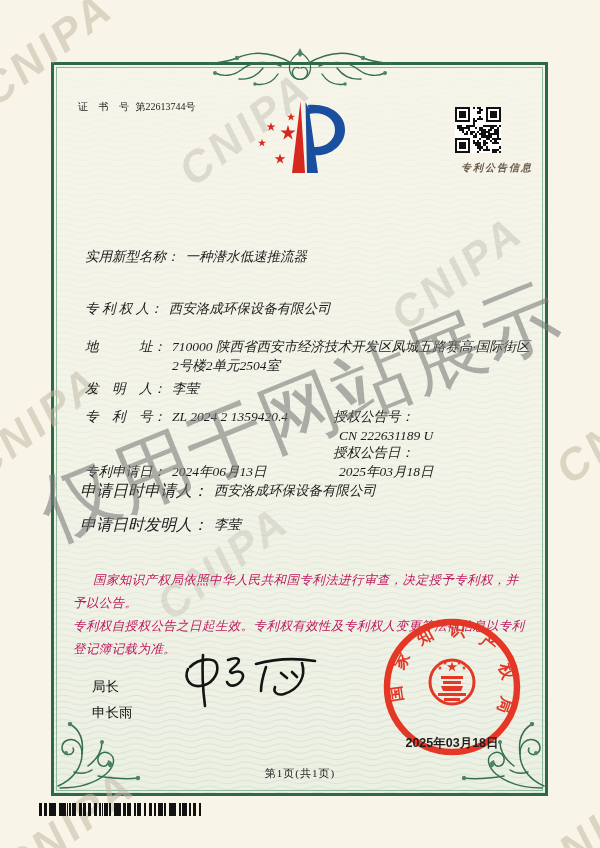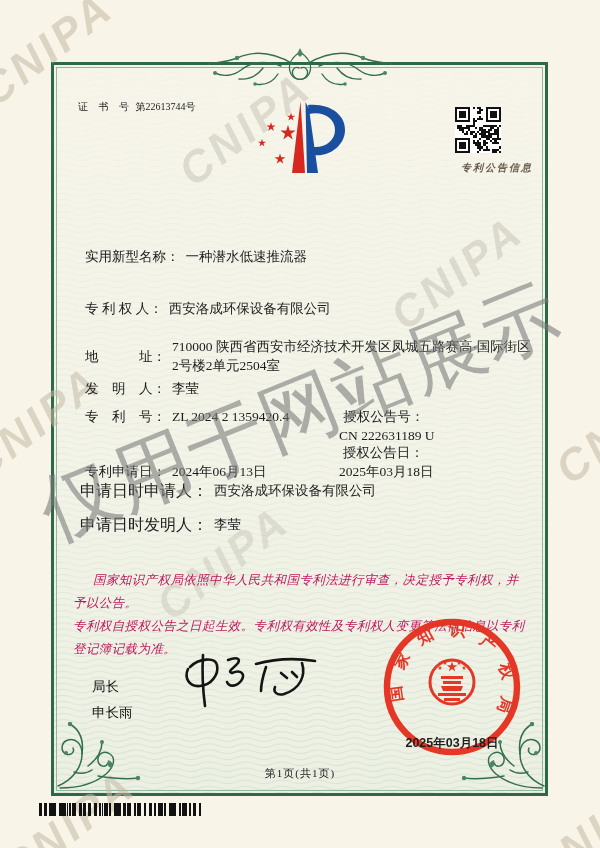--- a/index.html
+++ b/index.html
@@ -39,21 +39,21 @@
   .qr svg{display:block;}
   .qr-cap{
     position:absolute;left:443px;top:161px;width:90px;text-align:right;z-index:3;
     font-size:10px;letter-spacing:2px;color:#6a5c4c;font-style:italic;font-weight:bold;
   }
   .title{
     position:absolute;left:0;top:178px;width:100%;text-align:center;z-index:3;
     font-size:35px;font-weight:bold;letter-spacing:3px;color:#101010;
   }
   
-  .row{position:absolute;left:85px;display:flex;align-items:center;font-size:13.5px;z-index:3;line-height:19px;}
+  .row{position:absolute;left:85px;display:flex;align-items:flex-start;font-size:13.5px;z-index:3;line-height:19px;font-style:italic;}
   .row .lab{white-space:pre;}
   .row .lab.small{font-size:16px;line-height:19px;}
   .row .val{margin-left:6px;}
   .row .val.wrap{width:362px;}
   .row.rcol{left:333px;flex-direction:column;}
   
   .legal{
     position:absolute;left:73px;top:569px;width:458px;z-index:3;
     font-size:12.5px;line-height:23px;font-style:italic;letter-spacing:.4px;color:#be185d;
   }

